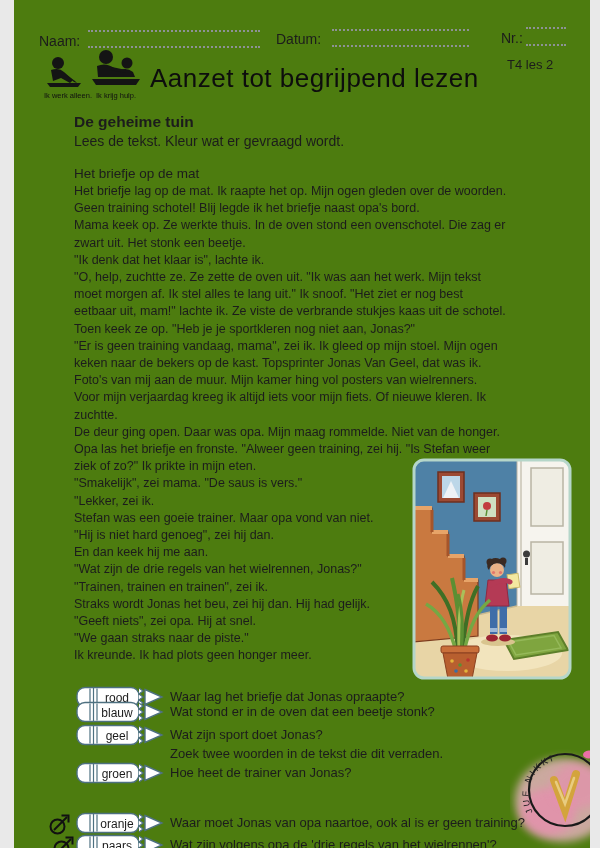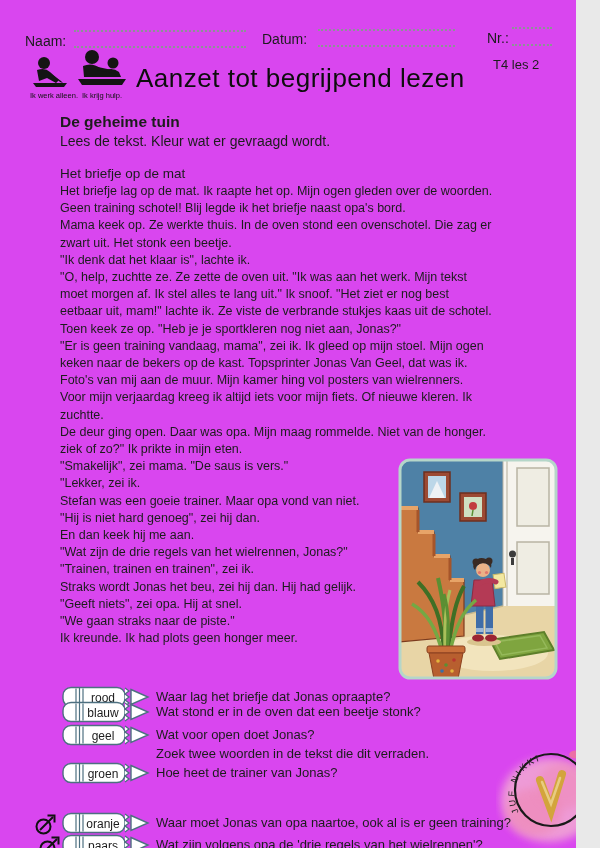--- a/index.html
+++ b/index.html
@@ -1,17 +1,17 @@
 <!DOCTYPE html>
 <html><head>
 <meta charset="utf-8">
 <style>
   html,body{margin:0;padding:0;background:#e9e9e9;}
-  #page{position:relative;width:576px;height:848px;background:#d946ef;overflow:hidden;
-        font-family:"Liberation Sans","DejaVu Sans",sans-serif;color:#1c1c1c;}
+  #page{position:relative;width:576px;height:848px;background:#4d7c0f;overflow:hidden;
+        font-family:"Liberation Sans","DejaVu Sans",sans-serif;color:#1c1c1c;margin-left:14px;}
   .abs{position:absolute;}
   
   .field-label{font-size:14px;color:#1c1c1c;}
   .dotline{border-top:2px dotted #8d9296;height:0;}
   .badge{font-size:13px;color:#1c1c1c;}
   .title{font-size:26px;letter-spacing:.5px;color:#0d0d0d;white-space:nowrap;}
   .icon-caption{font-size:7.5px;line-height:8.5px;text-align:center;color:#111;}
   
   .theme-title{font-size:15.5px;font-weight:700;}
   .instruction{font-size:14px;}
@@ -80,20 +80,21 @@
     <div class="ln">"O, help, zuchtte ze. Ze zette de oven uit. "Ik was aan het werk. Mijn tekst</div>
     <div class="ln">moet morgen af. Ik stel alles te lang uit." Ik snoof. "Het ziet er nog best</div>
     <div class="ln">eetbaar uit, mam!" lachte ik. Ze viste de verbrande stukjes kaas uit de schotel.</div>
     <div class="ln">Toen keek ze op. "Heb je je sportkleren nog niet aan, Jonas?"</div>
     <div class="ln">"Er is geen training vandaag, mama", zei ik. Ik gleed op mijn stoel. Mijn ogen</div>
     <div class="ln">keken naar de bekers op de kast. Topsprinter Jonas Van Geel, dat was ik.</div>
     <div class="ln">Foto's van mij aan de muur. Mijn kamer hing vol posters van wielrenners.</div>
     <div class="ln">Voor mijn verjaardag kreeg ik altijd iets voor mijn fiets. Of nieuwe kleren. Ik</div>
     <div class="ln">zuchtte.</div>
     <div class="ln">De deur ging open. Daar was opa. Mijn maag rommelde. Niet van de honger.</div>
+    <div class="ln">Opa las het briefje en fronste. "Alweer geen training, zei hij. "Is Stefan weer</div>
     <div class="ln">ziek of zo?" Ik prikte in mijn eten.</div>
     <div class="ln">"Smakelijk", zei mama. "De saus is vers."</div>
     <div class="ln">"Lekker, zei ik.</div>
     <div class="ln">Stefan was een goeie trainer. Maar opa vond van niet.</div>
     <div class="ln">"Hij is niet hard genoeg", zei hij dan.</div>
     <div class="ln">En dan keek hij me aan.</div>
     <div class="ln">"Wat zijn de drie regels van het wielrennen, Jonas?"</div>
     <div class="ln">"Trainen, trainen en trainen", zei ik.</div>
     <div class="ln">Straks wordt Jonas het beu, zei hij dan. Hij had gelijk.</div>
     <div class="ln">"Geeft niets", zei opa. Hij at snel.</div>
@@ -206,21 +207,21 @@
     <svg class="pencil" width="88" height="22" viewBox="0 0 88 22">
       <rect x="1" y="1.5" width="62" height="19" rx="8" fill="#fff" stroke="#4d7080" stroke-width="1.4"></rect>
       <line x1="14" y1="2.5" x2="14" y2="19.5" stroke="#4d7080" stroke-width="1.2"></line>
       <line x1="17.5" y1="2" x2="17.5" y2="20" stroke="#4d7080" stroke-width="1.2"></line>
       <line x1="21" y1="2.5" x2="21" y2="19.5" stroke="#4d7080" stroke-width="1.2"></line>
       <path d="M63,2 l4,3 -4,3 4,3 -4,3 4,3 -4,3" fill="#fff" stroke="#4d7080" stroke-width="1.3"></path>
       <path d="M69,3.5 L86,11 L69,18.5 Z" fill="#fff" stroke="#4d7080" stroke-width="1.4"></path>
       <text x="41" y="15.5" text-anchor="middle" font-size="12" fill="#1c1c1c">geel</text>
     </svg>
     <div class="qtext">
-      <div>Wat voor open doet Jonas?</div>
+      <div>Wat zijn sport doet Jonas?</div>
       <div>Zoek twee woorden in de tekst die dit verraden.</div>
     </div>
   </div>
 
   <div class="qrow" style="top:762px;">
     <div class="chslot"></div>
     <svg class="pencil" width="88" height="22" viewBox="0 0 88 22">
       <rect x="1" y="1.5" width="62" height="19" rx="8" fill="#fff" stroke="#4d7080" stroke-width="1.4"></rect>
       <line x1="14" y1="2.5" x2="14" y2="19.5" stroke="#4d7080" stroke-width="1.2"></line>
       <line x1="17.5" y1="2" x2="17.5" y2="20" stroke="#4d7080" stroke-width="1.2"></line>

